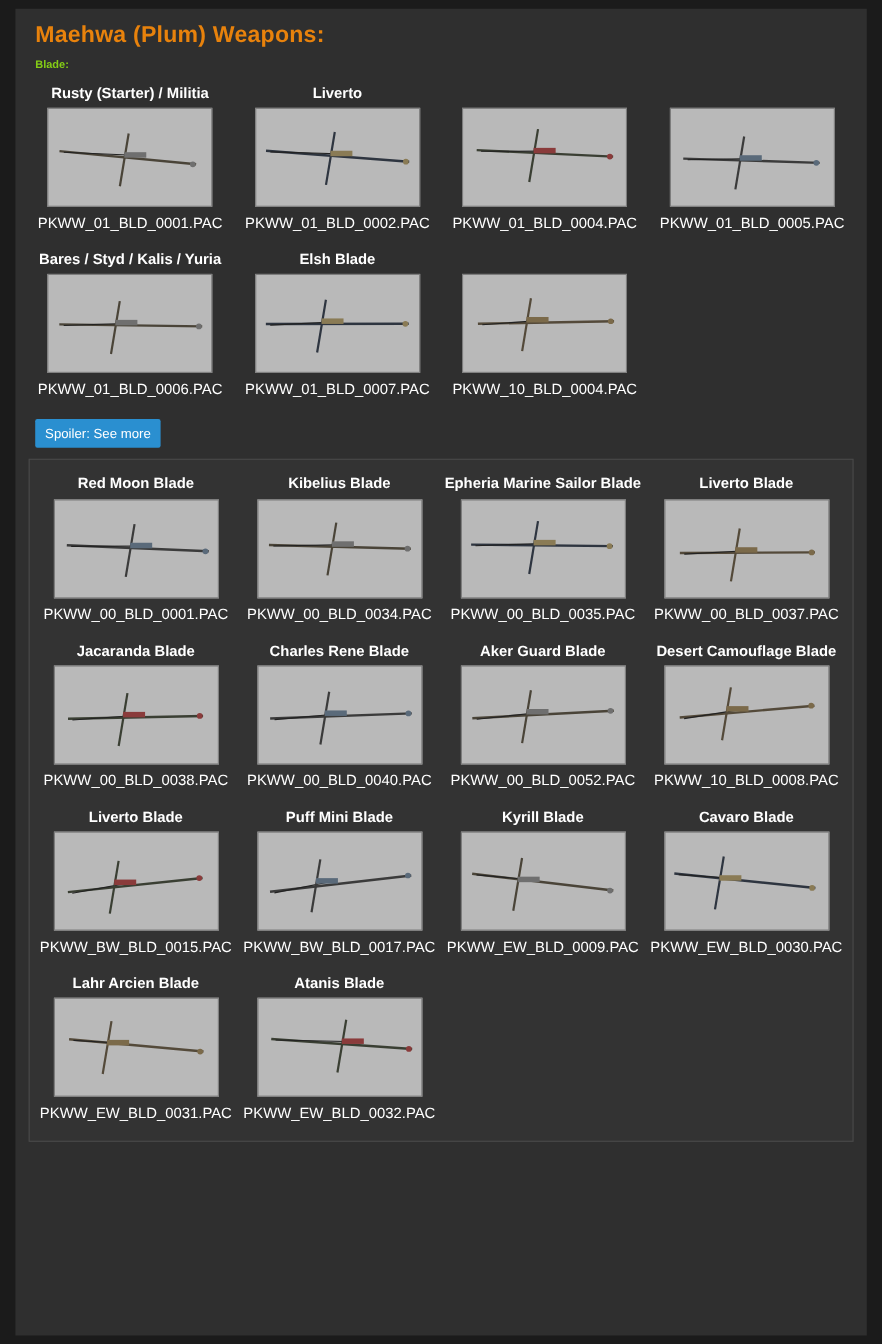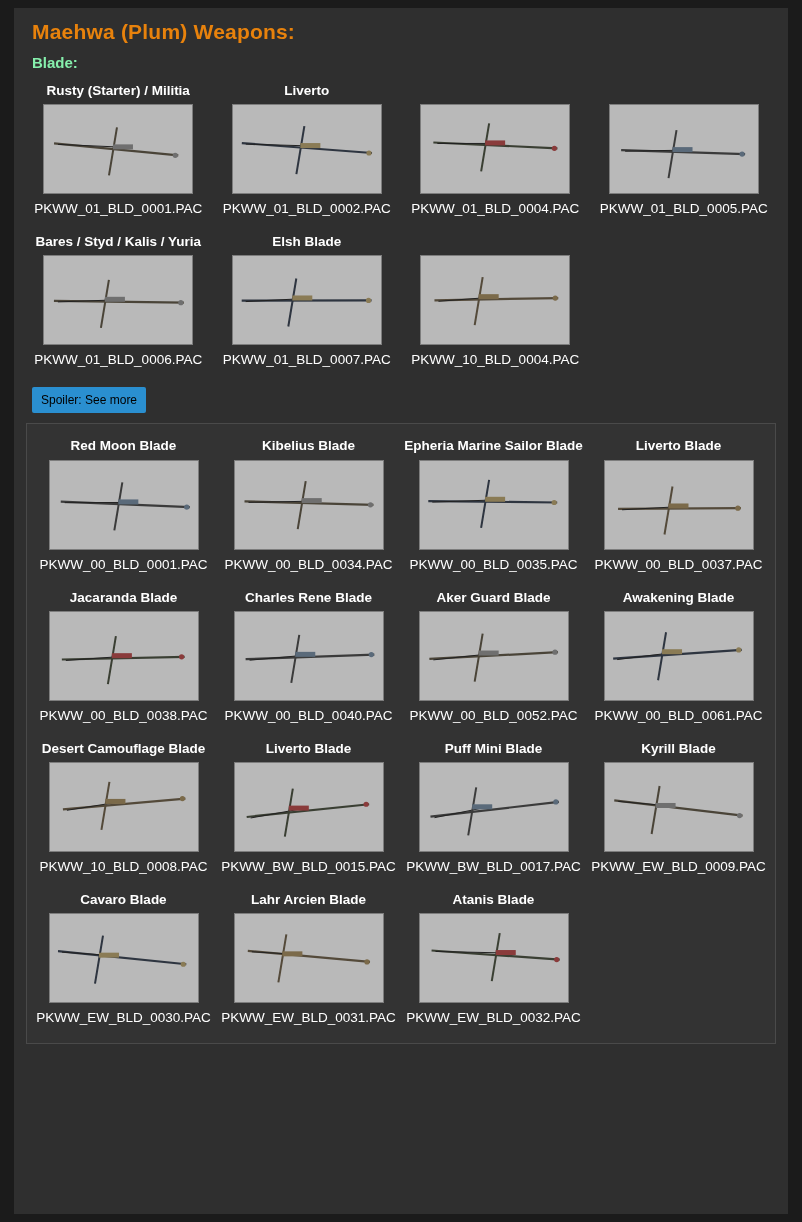--- a/index.html
+++ b/index.html
@@ -25,22 +25,22 @@
     min-height: 1222px;
   }
   h1.title {
     color: #e8820c;
     font-size: 21px;
     font-weight: bold;
     margin: 4px 0 10px 8px;
     letter-spacing: 0.2px;
   }
   h2.subtitle {
-    color: #86efac;
-    font-size: 15px;
+    color: #84cc16;
+    font-size: 10px;
     font-weight: bold;
     margin: 0 0 8px 8px;
   }
   .grid {
     display: flex;
     flex-wrap: wrap;
   }
   .cell {
     width: 25%;
     box-sizing: border-box;
@@ -72,21 +72,21 @@
   }
   .cell .file {
     font-size: 13.5px;
     color: #ffffff;
     margin-top: 7px;
     white-space: nowrap;
   }
   .spoiler-btn {
     display: inline-block;
     background: #2a8fd0;
-    color: #000000;
+    color: #ffffff;
     font-size: 12px;
     padding: 6px 9px;
     border: none;
     border-radius: 2px;
     margin: 6px 0 10px 8px;
     cursor: pointer;
   }
   .spoiler-panel {
     border: 1px solid #4a4a4a;
     background: #333333;
@@ -286,33 +286,20 @@
               <line x1="9.38315329218107" y1="46.88257887517147" x2="138.0233024691358" y2="40.206584362139914" stroke="#4a4438" stroke-width="2.2"></line>
               <line x1="13.38315329218107" y1="47.88257887517147" x2="72.65830761316872" y2="41.54458161865569" stroke="#222" stroke-width="1"></line>
               <line x1="62.65830761316872" y1="21.54458161865569" x2="54.65830761316872" y2="69.54458161865568" stroke="#4a4438" stroke-width="2"></line>
               <rect x="58.65830761316872" y="38.54458161865569" width="20" height="5" fill="#6f6f6f"></rect>
               <circle cx="135.0233024691358" cy="40.206584362139914" r="2.6" fill="#6f6f6f"></circle>
             </svg>
           </div>
           <div class="file">PKWW_00_BLD_0052.PAC</div>
         </div>
         <div class="cell">
-          <div class="name">Awakening Blade</div>
-          <div class="thumb">
-            <svg viewBox="0 0 148 88" preserveAspectRatio="none">
-              <line x1="8.156327160493827" y1="46.582270233196155" x2="136.73315329218107" y2="37.88144718792867" stroke="#2e3540" stroke-width="2.2"></line>
-              <line x1="12.156327160493827" y1="47.582270233196155" x2="71.04578189300412" y2="40.23185871056241" stroke="#222" stroke-width="1"></line>
-              <line x1="61.04578189300412" y1="20.231858710562413" x2="53.04578189300412" y2="68.23185871056242" stroke="#2e3540" stroke-width="2"></line>
-              <rect x="57.04578189300412" y="37.23185871056241" width="20" height="5" fill="#8a7b55"></rect>
-              <circle cx="133.73315329218107" cy="37.88144718792867" r="2.6" fill="#8a7b55"></circle>
-            </svg>
-          </div>
-          <div class="file">PKWW_00_BLD_0061.PAC</div>
-        </div>
-        <div class="cell">
           <div class="name">Desert Camouflage Blade</div>
           <div class="thumb">
             <svg viewBox="0 0 148 88" preserveAspectRatio="none">
               <line x1="12.929501028806584" y1="46.28196159122085" x2="135.44300411522633" y2="35.55631001371742" stroke="#544a3a" stroke-width="2.2"></line>
               <line x1="16.929501028806584" y1="47.28196159122085" x2="69.4332561728395" y2="38.919135802469135" stroke="#222" stroke-width="1"></line>
               <line x1="59.433256172839506" y1="18.919135802469135" x2="51.433256172839506" y2="66.91913580246913" stroke="#544a3a" stroke-width="2"></line>
               <rect x="55.433256172839506" y="35.919135802469135" width="20" height="5" fill="#7b6a4a"></rect>
               <circle cx="132.44300411522633" cy="35.55631001371742" r="2.6" fill="#7b6a4a"></circle>
             </svg>
           </div>

